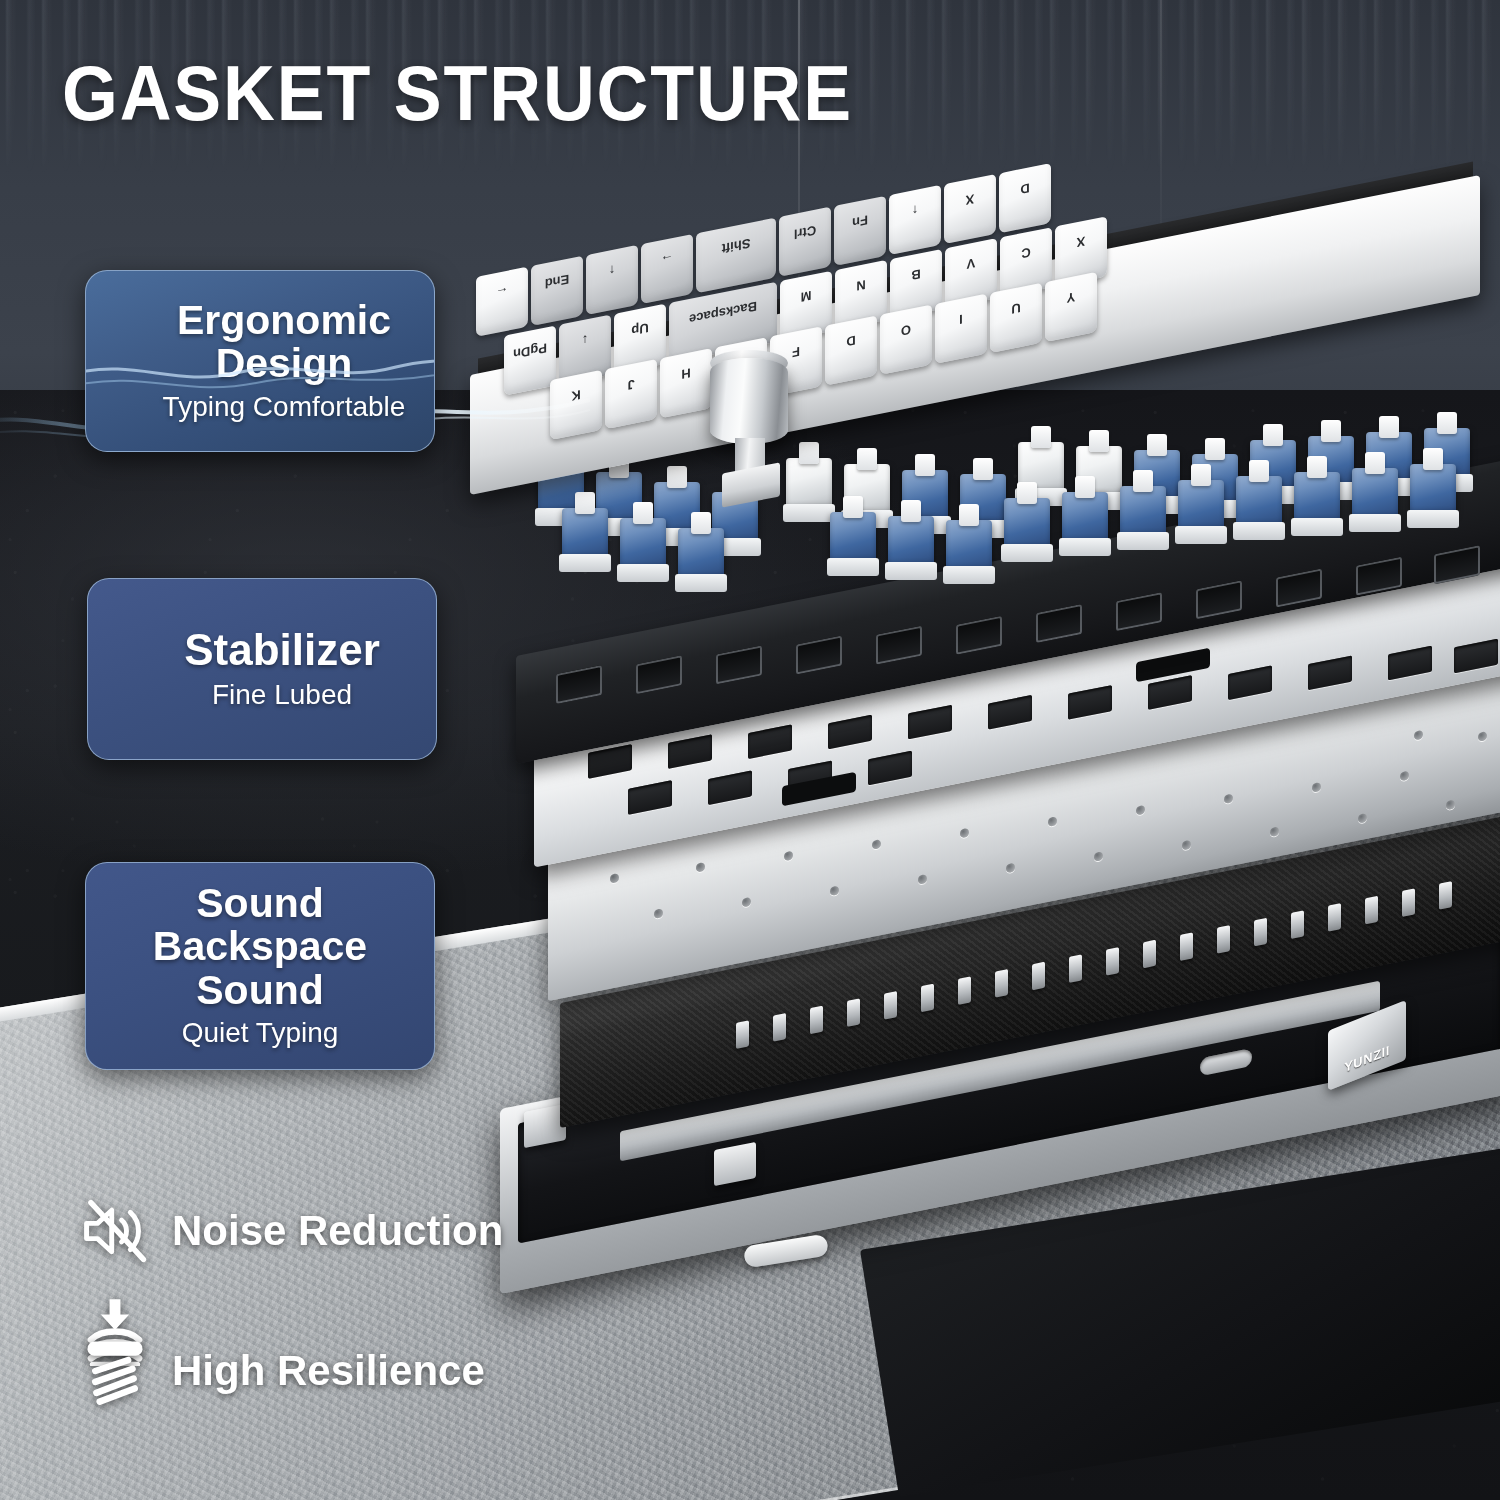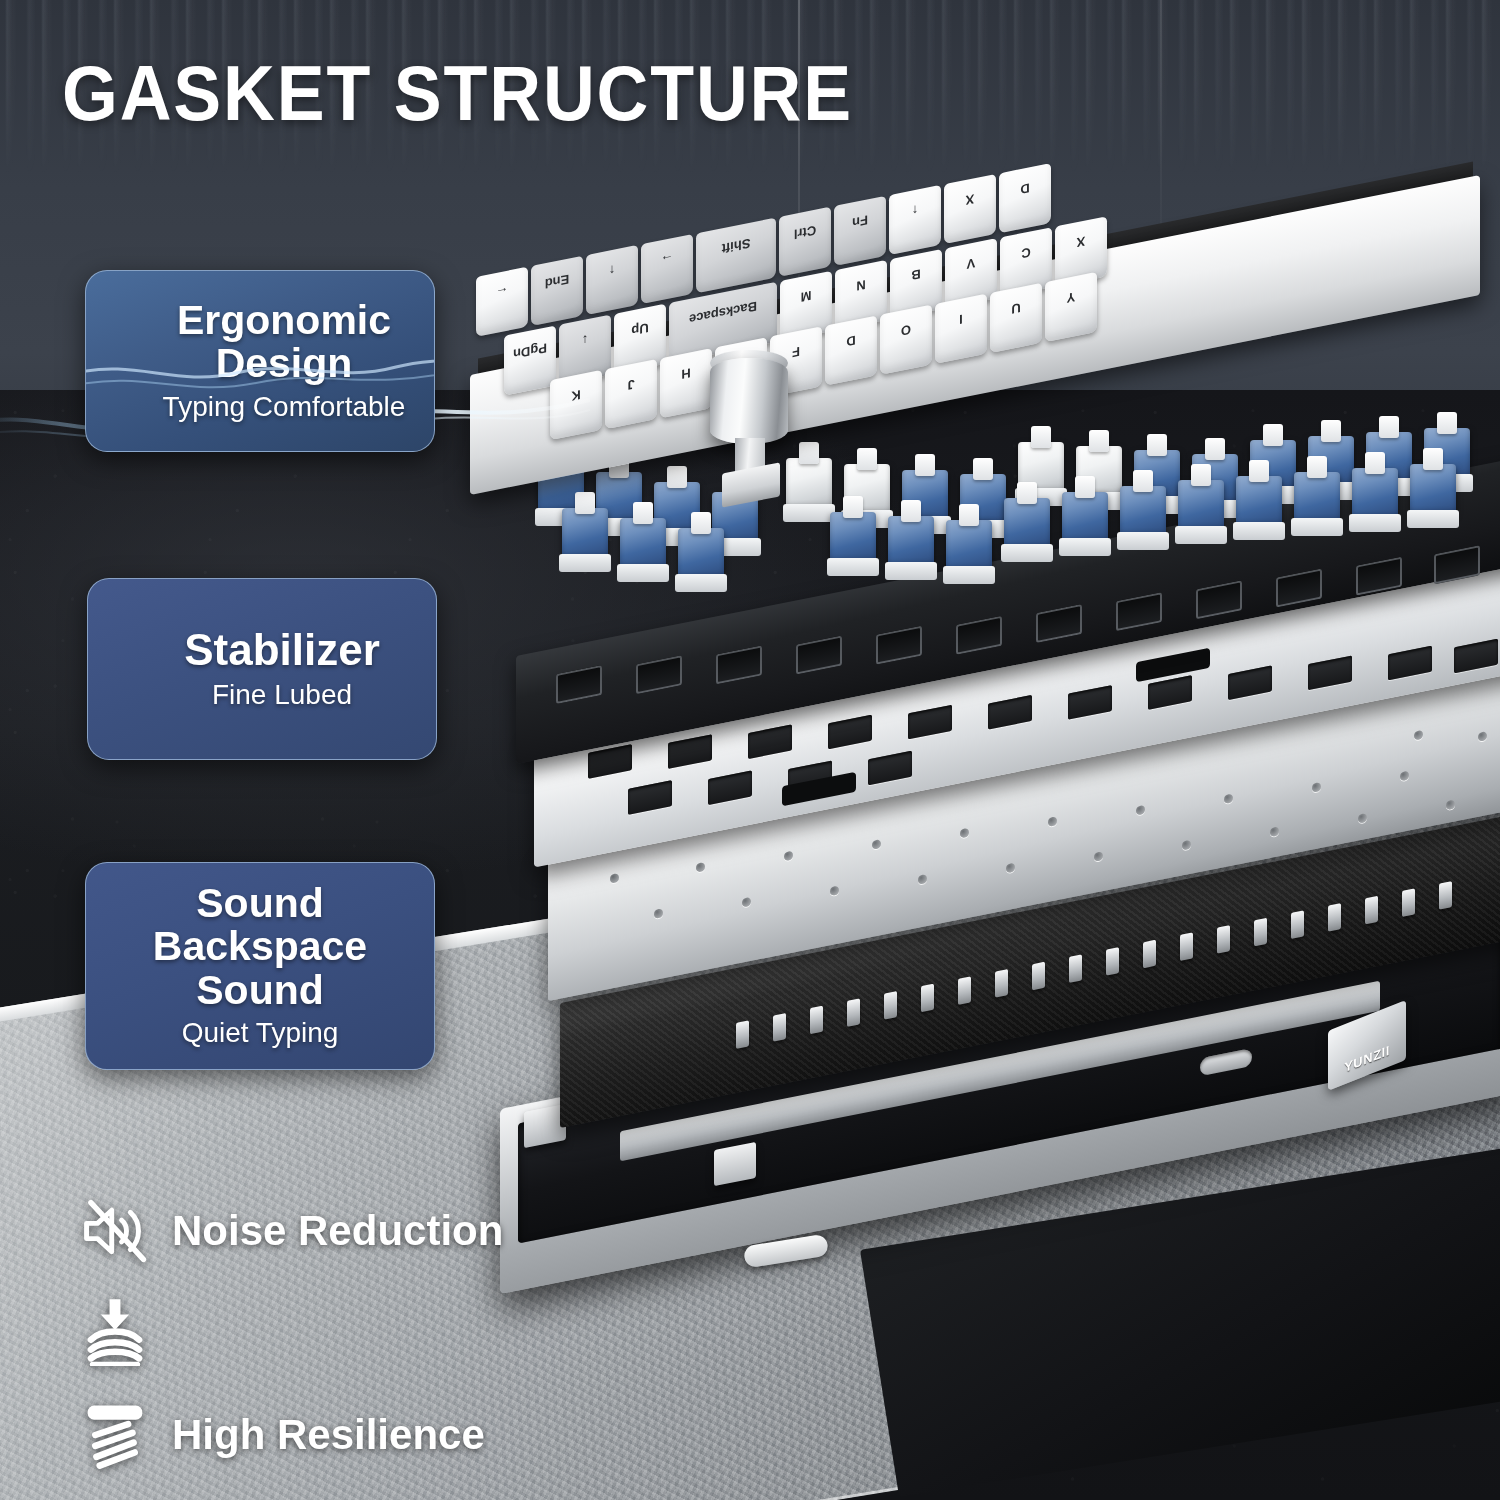--- a/index.html
+++ b/index.html
@@ -296,21 +296,21 @@
     position:absolute; display:flex; align-items:center; gap:22px;
   }
   .feature .ic{ width:70px; height:70px; flex:0 0 70px; position:relative; }
   .feature .ic svg{ display:block; width:70px; height:70px; filter:drop-shadow(0 2px 4px rgba(0,0,0,.55)); }
   .feature .lbl{
     font-size:42px; font-weight:700; color:#ffffff; white-space:nowrap;
     text-shadow:0 2px 6px rgba(0,0,0,.6);
   }
   .f1{ left:80px; top:1196px; }
   .f2{ left:80px; top:1296px; }
-  .f3{ left:80px; top:1400px; }
+  .f3{ left:80px; top:1336px; }
 </style>
 </head>
 <body>
 
 <div id="stage">
 
   <div class="bg-top"></div>
   <div class="bg-top-streaks"></div>
   <div class="bg-top-vline" style="left:798px;"></div>
   <div class="bg-top-vline" style="left:1160px;height:300px;opacity:.5;"></div>

